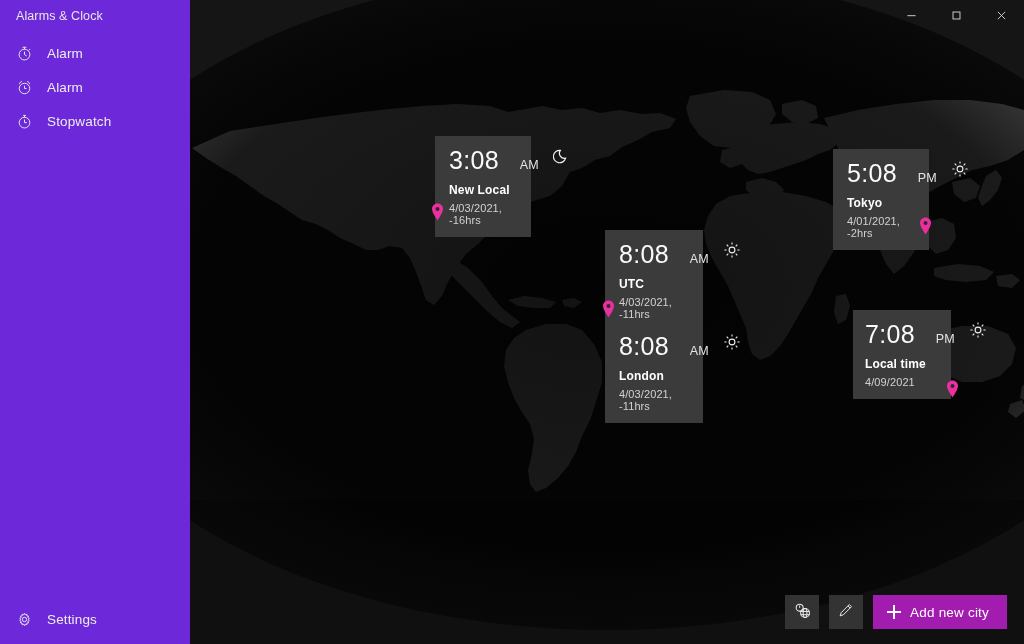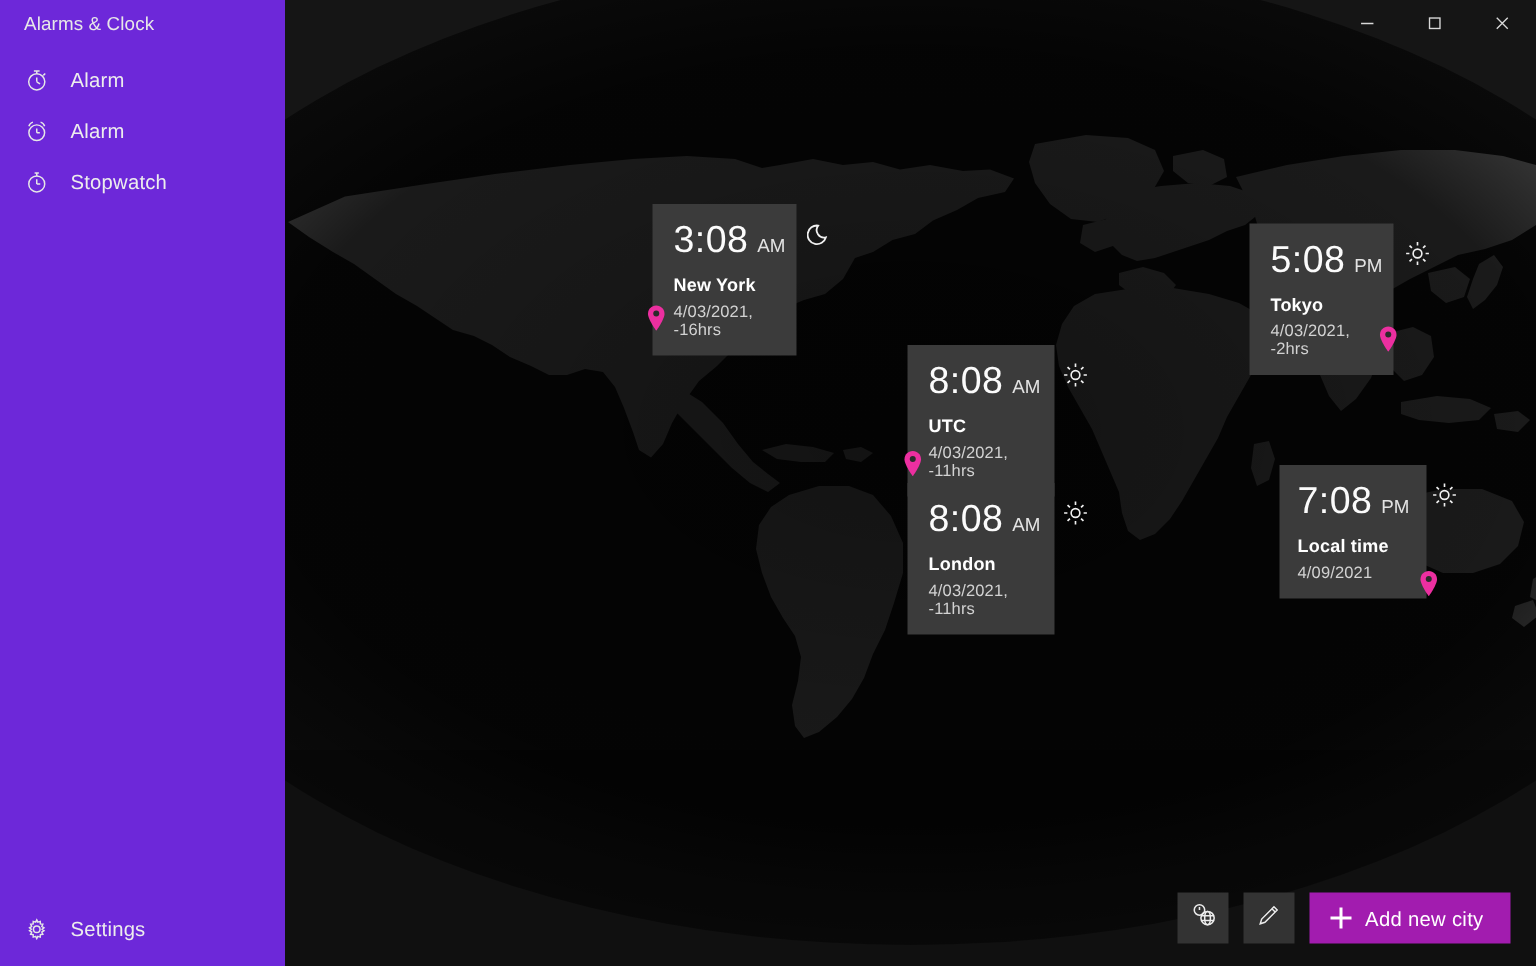--- a/index.html
+++ b/index.html
@@ -119,21 +119,21 @@
   }
   .time-main {
     font-size: 25px;
     color: #fbfbfb;
     font-weight: 300;
     letter-spacing: .3px;
   }
   .time-ampm {
     font-size: 12.5px;
     color: #e3e3e3;
-    margin-left: 6px;
+    margin-left: 21px;
     font-weight: 400;
   }
   .daynight-icon {
     width: 18px; height: 18px;
     color: #f0f0f0;
     margin-left: 14px;
     margin-top: -1px;
     flex: 0 0 18px;
   }
   .card-city {
@@ -401,41 +401,41 @@
         <div class="time-row">
           <span class="time-main">3:08</span>
           <span class="time-ampm">AM</span>
         </div>
         <span class="daynight-icon">
           <svg viewBox="0 0 18 18" width="18" height="18" fill="none" stroke="currentColor" stroke-width="1.2">
             <path d="M12.6 11.2 A6.2 6.2 0 1 1 7.4 3.4 A5 5 0 0 0 12.6 11.2 Z"></path>
           </svg>
         </span>
       </div>
-      <div class="card-city">New York</div>
+      <div class="card-city">New Local</div>
       <div class="card-sub">4/03/2021, -16hrs</div>
     </div>
 
     <div class="clock-card" style="left:643px; top:149px; width:92px;">
       <div class="card-top">
         <div class="time-row">
           <span class="time-main">5:08</span>
           <span class="time-ampm">PM</span>
         </div>
         <span class="daynight-icon">
           <svg viewBox="0 0 18 18" width="18" height="18" fill="none" stroke="currentColor" stroke-width="1.1">
             <circle cx="9" cy="9" r="2.9"></circle>
             <path d="M9 1.4 V3.6 M9 14.4 V16.6 M1.4 9 H3.6 M14.4 9 H16.6
                      M3.7 3.7 L5.3 5.3 M12.7 12.7 L14.3 14.3
                      M14.3 3.7 L12.7 5.3 M5.3 12.7 L3.7 14.3"></path>
           </svg>
         </span>
       </div>
       <div class="card-city">Tokyo</div>
-      <div class="card-sub">4/03/2021, -2hrs</div>
+      <div class="card-sub">4/01/2021, -2hrs</div>
     </div>
 
     <div class="clock-card" style="left:415px; top:230px; width:98px;">
       <div class="card-top">
         <div class="time-row">
           <span class="time-main">8:08</span>
           <span class="time-ampm">AM</span>
         </div>
         <span class="daynight-icon">
           <svg viewBox="0 0 18 18" width="18" height="18" fill="none" stroke="currentColor" stroke-width="1.1">

